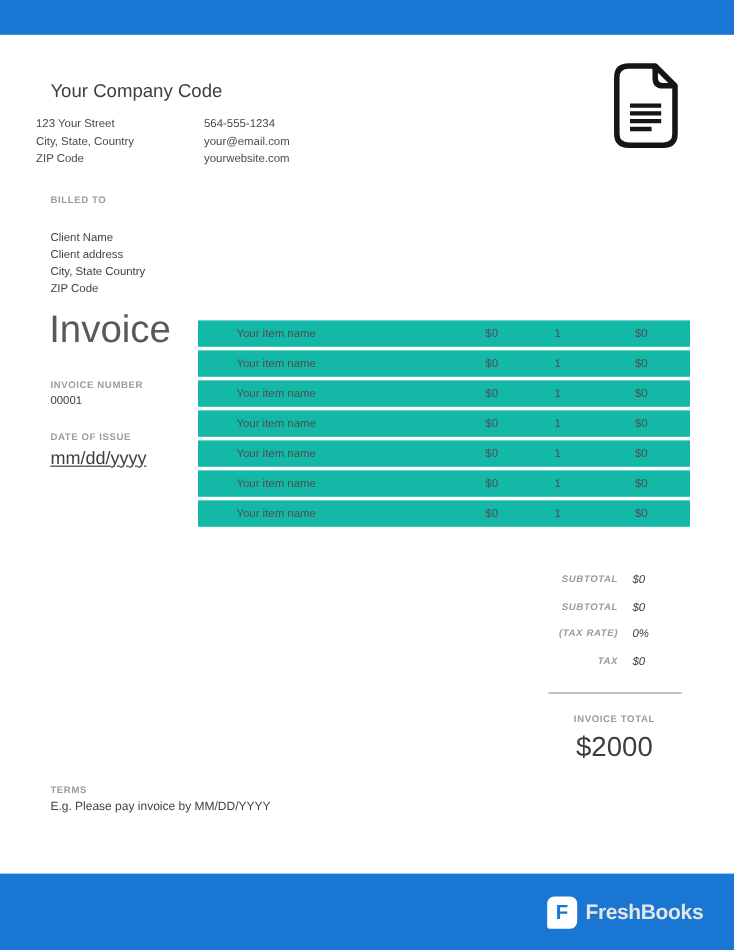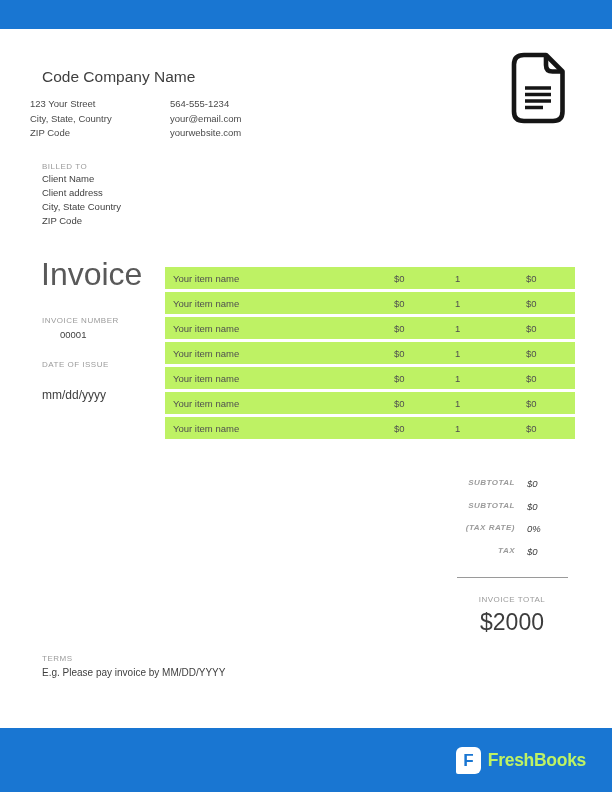--- a/index.html
+++ b/index.html
@@ -19,54 +19,54 @@
     left:0; top:728px; width:612px; height:64px; background:#1976d2;
     display:flex; align-items:center; justify-content:flex-end;
     padding-right:26px; gap:7px;
   }
   .logo-mark {
     width:25px; height:27px; background:#ffffff;
     border-radius:6px 6px 6px 2px;
     display:flex; align-items:center; justify-content:center;
     color:#1976d2; font-weight:bold; font-size:17px; line-height:1;
   }
-  .logo-text { color:#bef264; font-size:17.5px; font-weight:bold; letter-spacing:-0.3px; }
+  .logo-text { color:#e5e5e5; font-size:17.5px; font-weight:bold; letter-spacing:-0.3px; }
 
   
   .company-name { left:42px; top:68px; font-size:15.5px; color:#3f3f3f; }
   .addr-col { top:97px; font-size:9.5px; line-height:14.5px; color:#4a4a4a; }
   .addr-col.c1 { left:30px; }
   .addr-col.c2 { left:170px; }
   .doc-icon { left:510px; top:51px; }
 
   
   .mini-label {
-    font-size:8px; font-weight:normal; color:#9b9b9b; letter-spacing:0.5px;
+    font-size:8px; font-weight:bold; color:#9b9b9b; letter-spacing:0.5px;
   }
 
   .billed-label { left:42px; top:162px; }
-  .billed-lines { left:42px; top:172px; font-size:9.5px; line-height:14px; color:#3f3f3f; }
+  .billed-lines { left:42px; top:192px; font-size:9.5px; line-height:14px; color:#3f3f3f; }
 
   .invoice-title { left:41px; top:256px; font-size:32px; line-height:36px; color:#595959; }
   .inv-num-label { left:42px; top:316px; }
-  .inv-num-value { left:60px; top:329px; font-size:9.5px; color:#404040; }
+  .inv-num-value { left:42px; top:329px; font-size:9.5px; color:#404040; }
   .date-label { left:42px; top:360px; }
-  .date-value { left:42px; top:388px; font-size:12px; color:#404040; }
+  .date-value { left:42px; top:374px; font-size:15px; color:#404040;text-decoration:underline; }
 
   
   .items-table { left:165px; top:263px; width:410px; }
   .thead {
     display:flex; height:20px; background:#1976d2; align-items:center;
     color:#ffffff; font-size:8.5px; font-weight:bold; letter-spacing:0.3px;
   }
   .thead > div { height:100%; display:flex; align-items:center; }
   .thead > div + div { border-left:1px solid rgba(0,0,0,0.25); }
   .trow {
-    display:flex; height:22px; margin-top:3px; background:#bef264;
-    align-items:center; font-size:9.5px; color:#4f4f4f;
+    display:flex; height:22px; margin-top:3px; background:#14b8a6;
+    align-items:center; font-size:9.5px; color:#4f4f4f;padding-left:24px;
   }
   .trow:first-of-type { margin-top:4px; }
   .col-desc { width:223px; padding-left:8px; }
   .col-unit { width:58px;  padding-left:6px; }
   .col-qty  { width:73px;  padding-left:9px; }
   .col-amt  { width:56px;  padding-left:7px; }
 
   
   .totals { left:400px; top:478px; width:175px; }
   .totals-row { display:flex; align-items:flex-start; height:22.6px;font-style:italic; }
@@ -80,21 +80,21 @@
 
   
   .terms-label { left:42px; top:654px; }
   .terms-text { left:42px; top:667px; font-size:10px; color:#3f3f3f; }
 </style>
 </head>
 <body>
 
 <div class="abs top-bar"></div>
 
-<div class="abs company-name">Code Company Name</div>
+<div class="abs company-name">Your Company Code</div>
 
 <div class="abs addr-col c1">
   <div>123 Your Street</div>
   <div>City, State, Country</div>
   <div>ZIP Code</div>
 </div>
 <div class="abs addr-col c2">
   <div>564-555-1234</div>
   <div>your@email.com</div>
   <div>yourwebsite.com</div>

